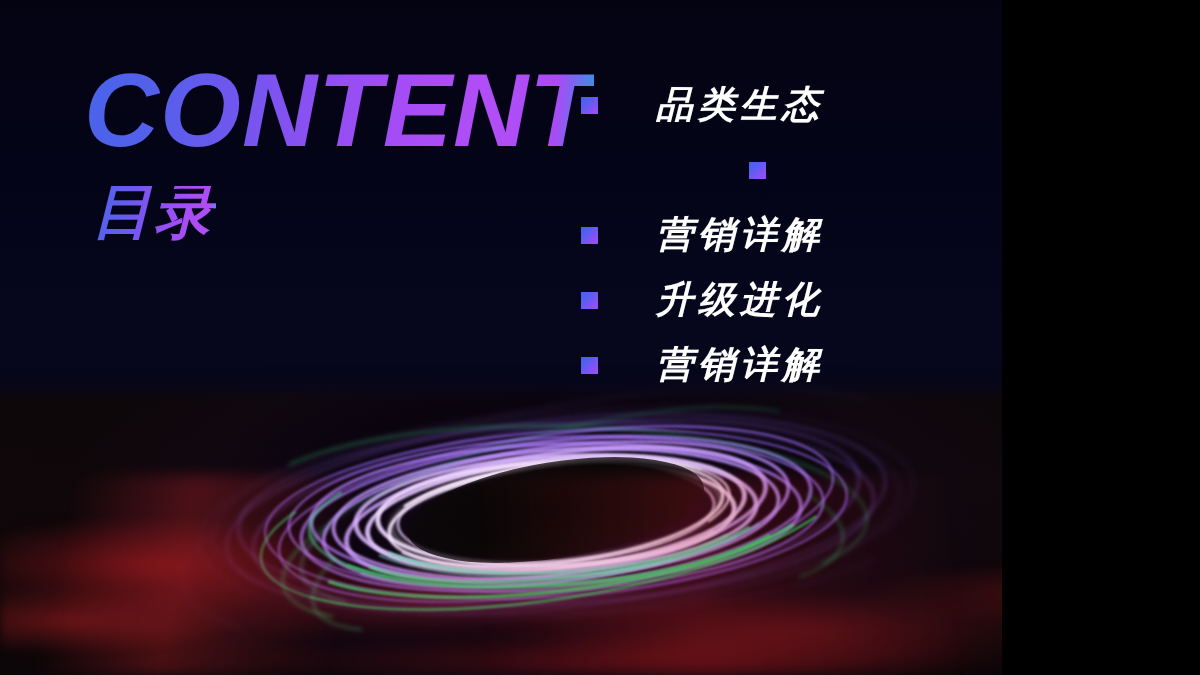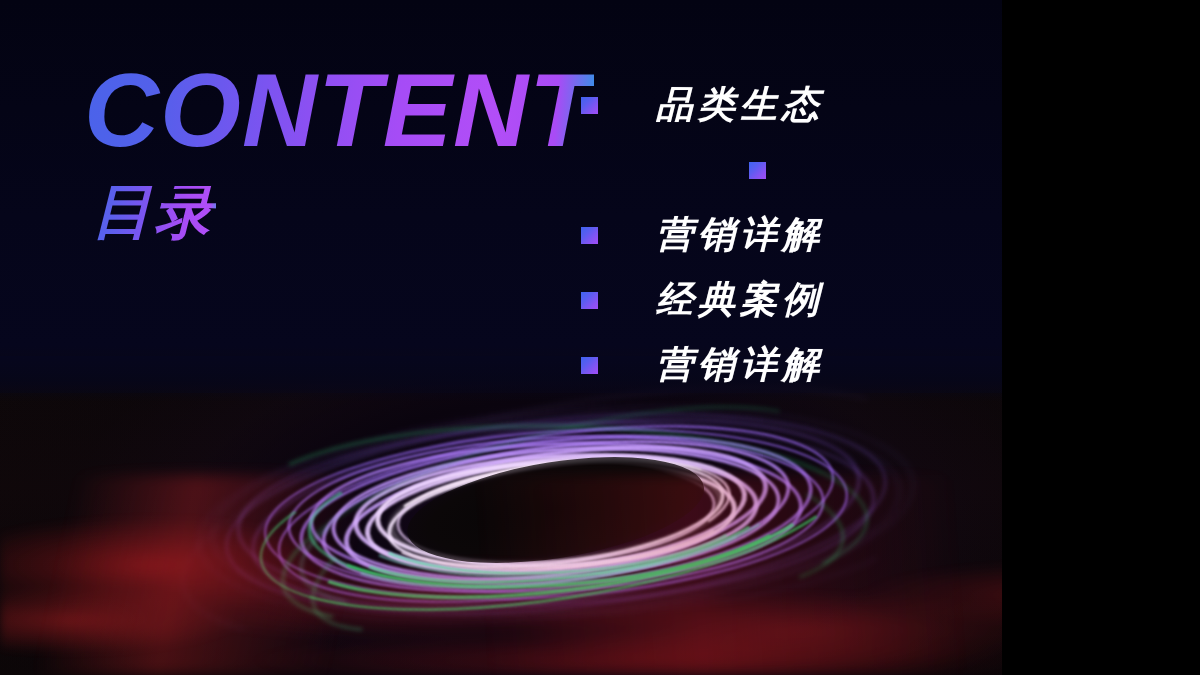--- a/index.html
+++ b/index.html
@@ -243,21 +243,21 @@
       <span class="bullet"></span>
     </div>
 
     <div class="menu-item">
       <span class="bullet"></span>
       <span class="menu-label">营销详解</span>
     </div>
 
     <div class="menu-item">
       <span class="bullet"></span>
-      <span class="menu-label">经典案例</span>
+      <span class="menu-label">升级进化</span>
     </div>
 
     <div class="menu-item">
       <span class="bullet"></span>
       <span class="menu-label">营销详解</span>
     </div>
 
   </div>
 
 </div>

